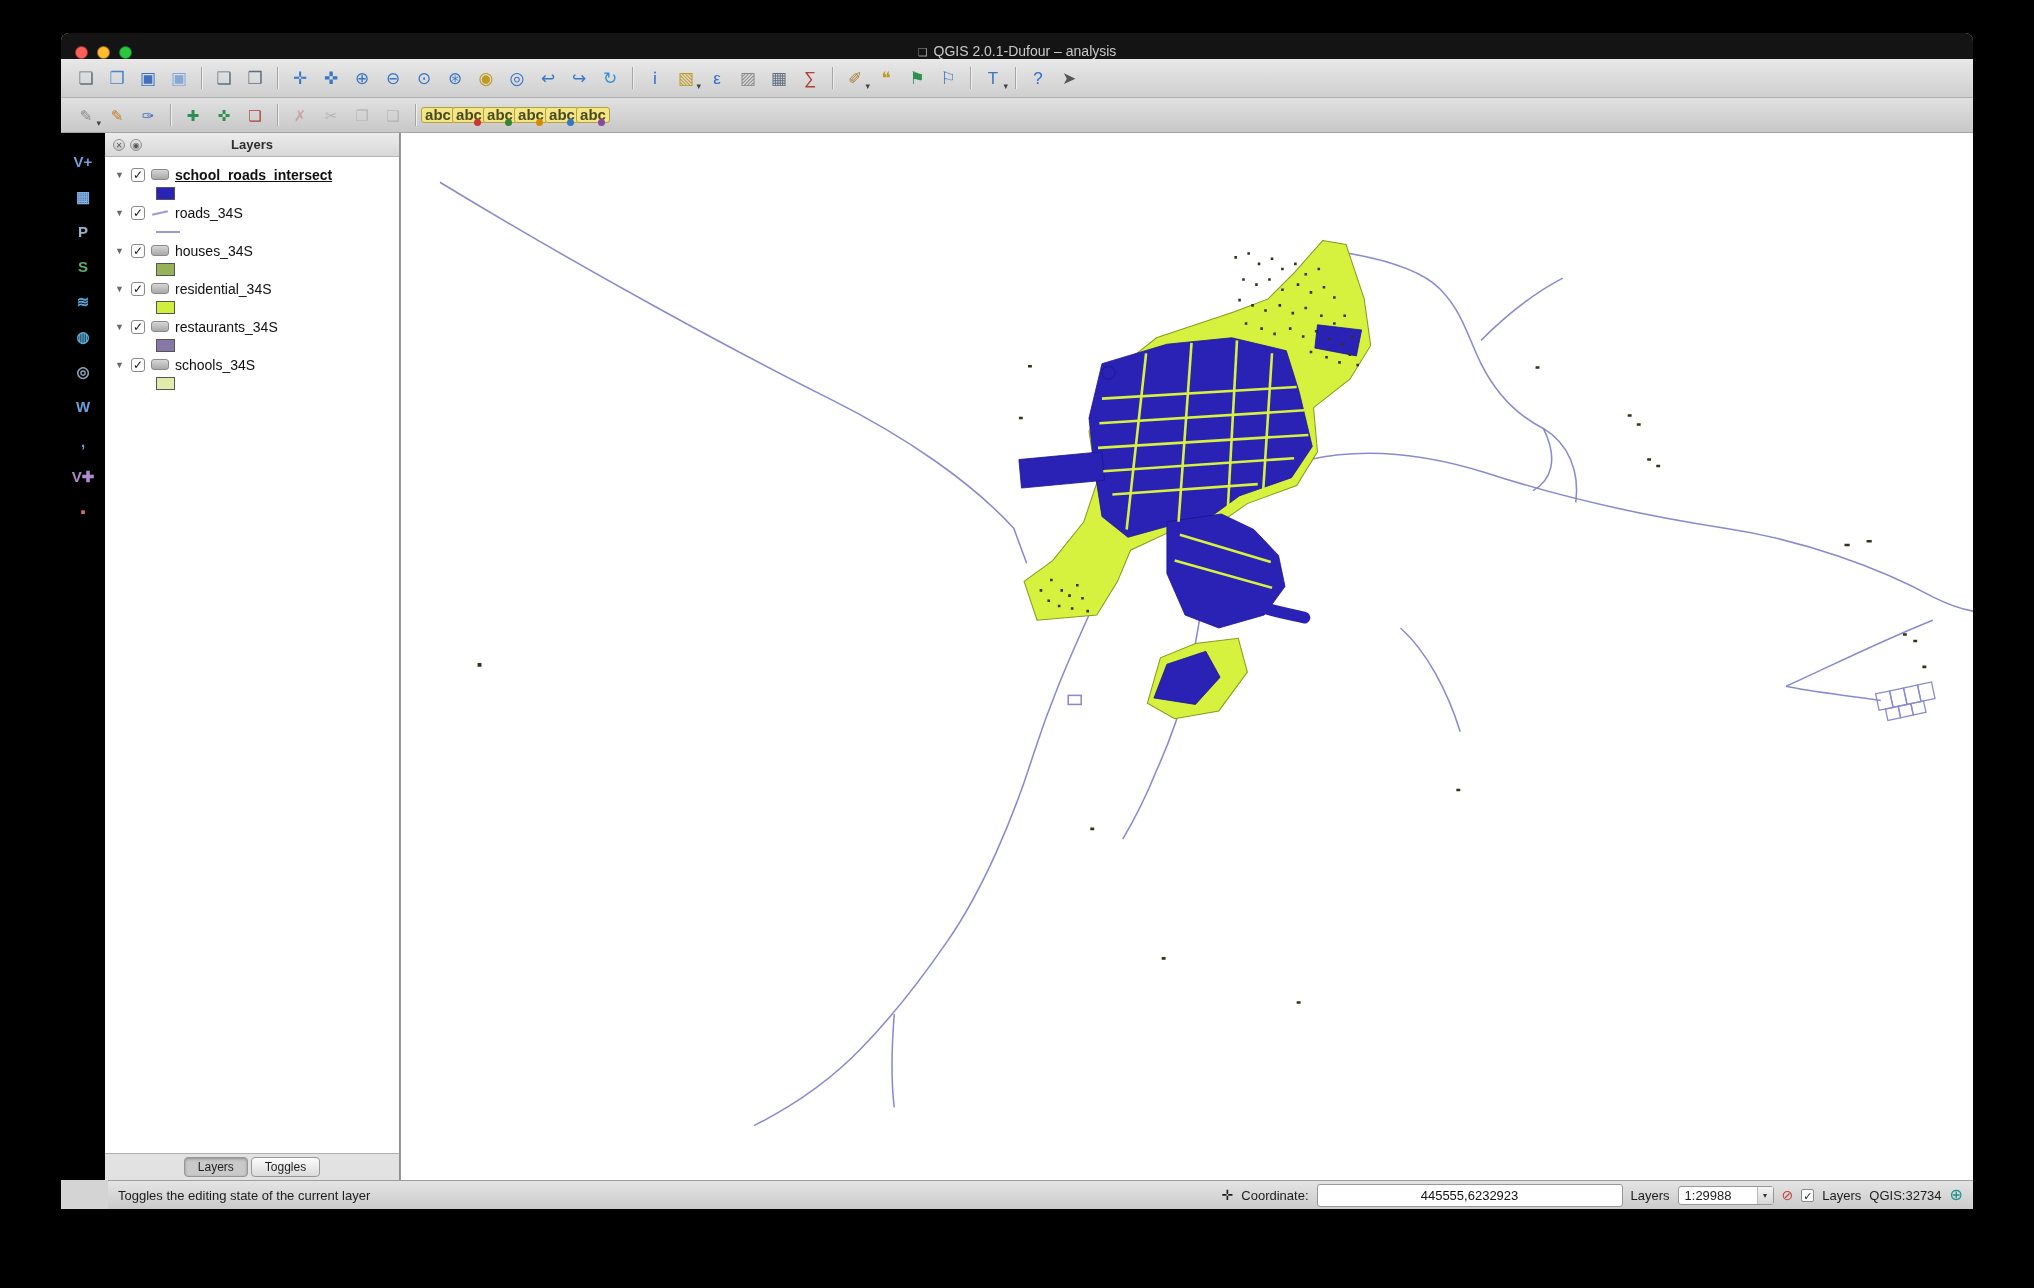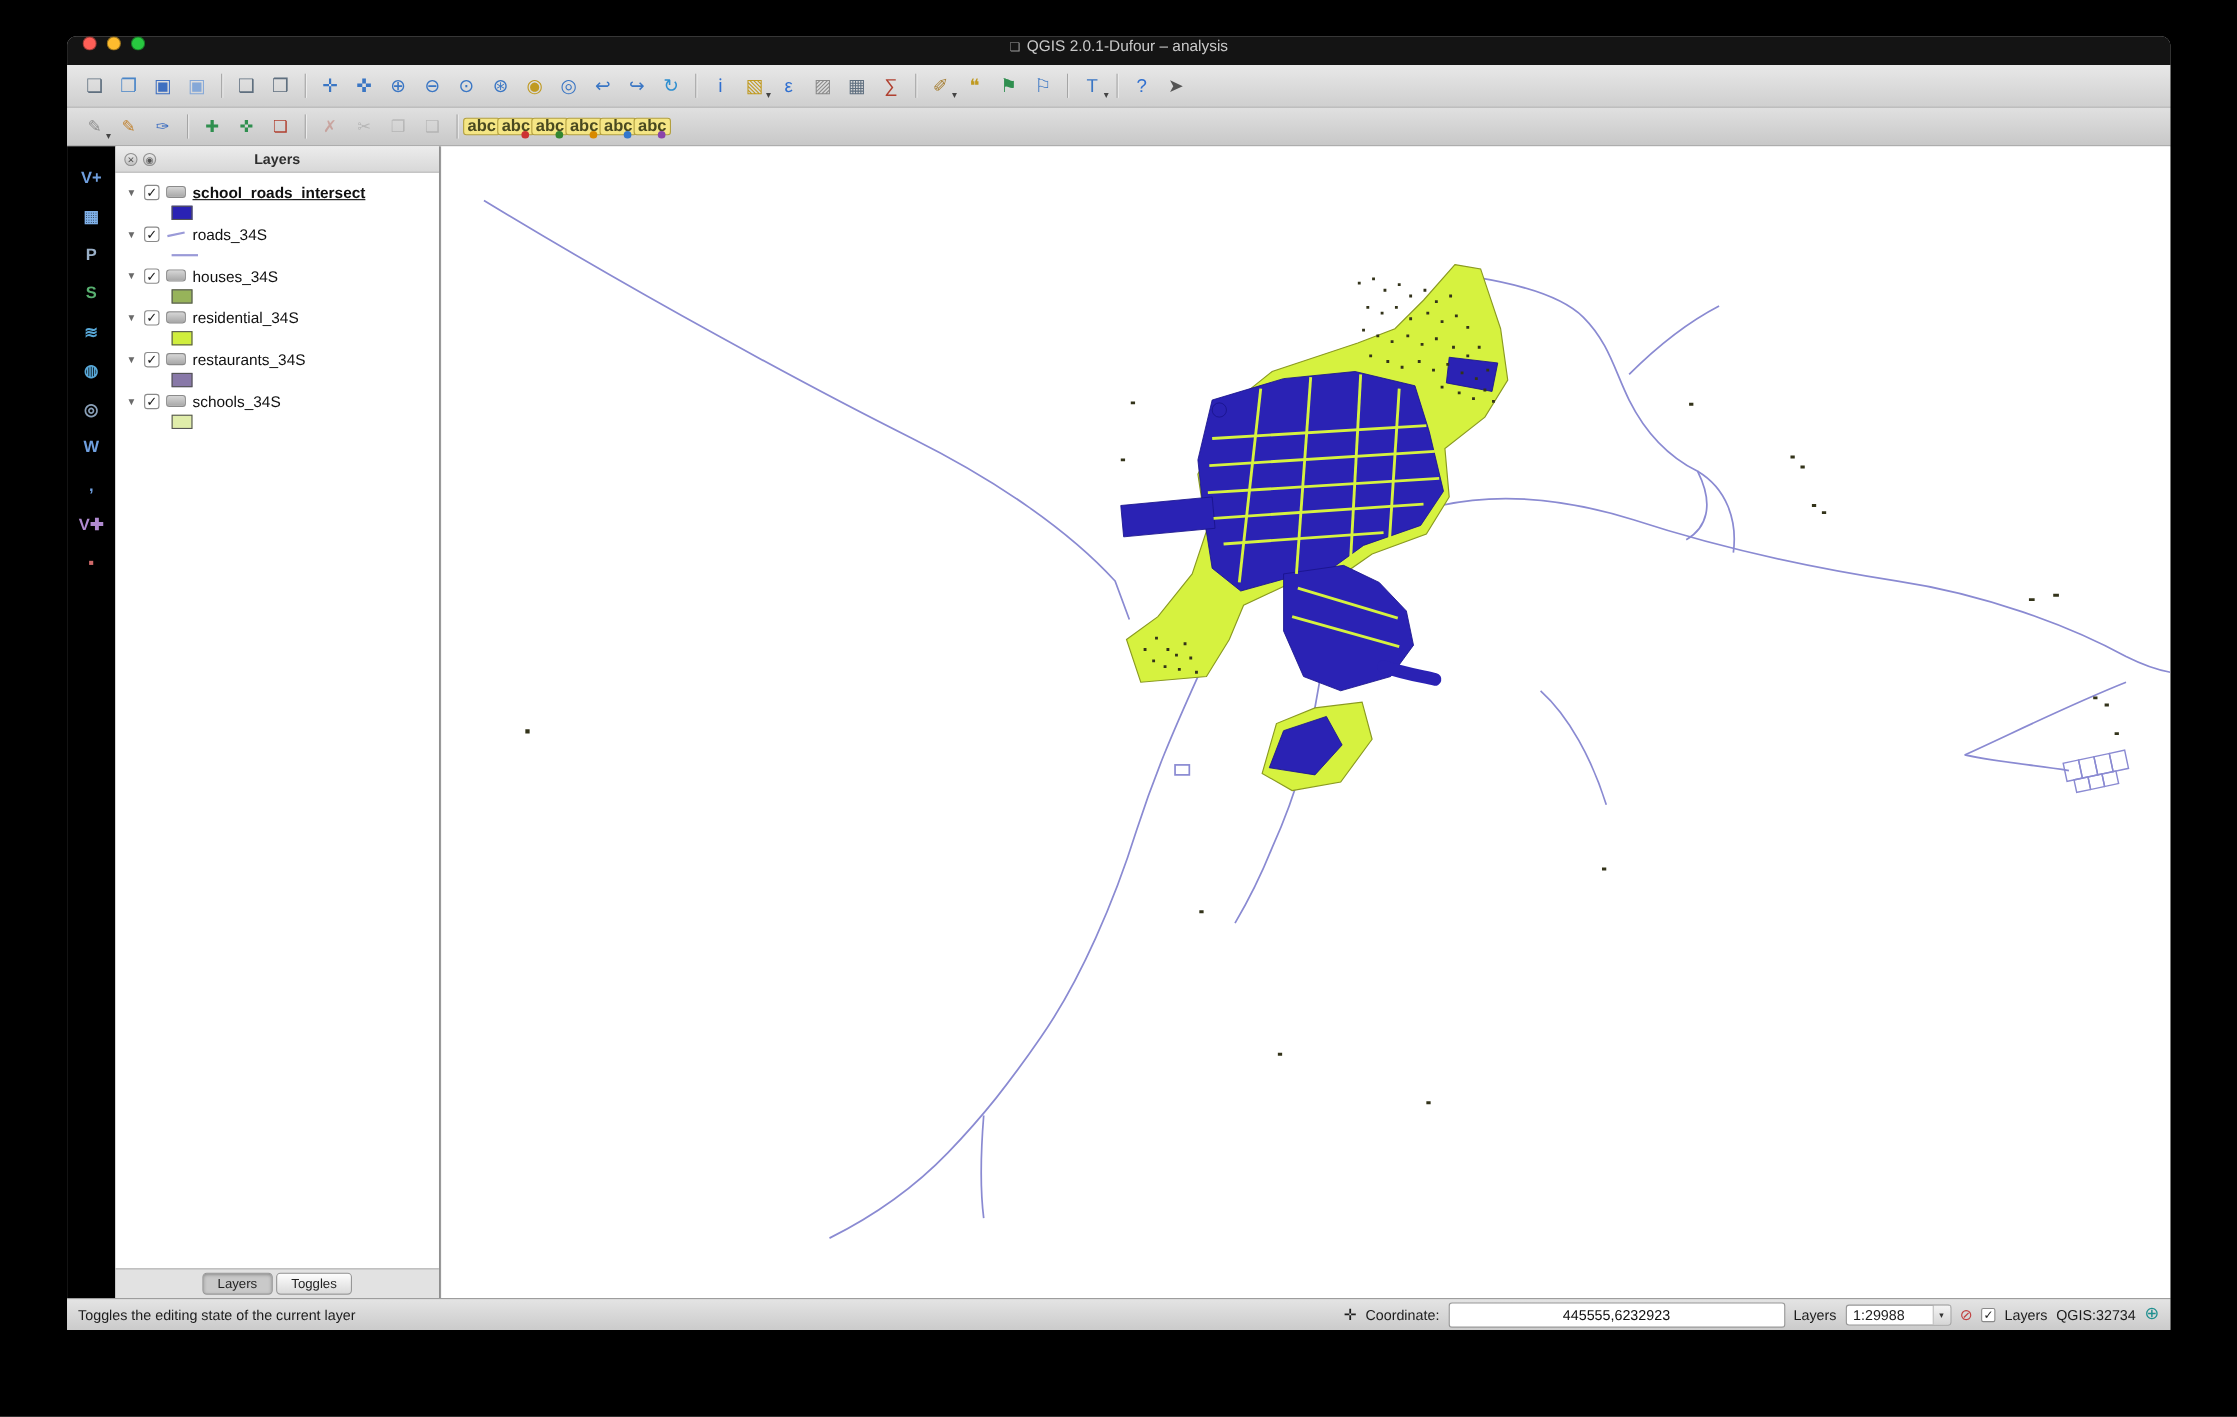--- a/index.html
+++ b/index.html
@@ -2,21 +2,21 @@
 <html><head>
 <meta charset="utf-8">
 <style>
   html,body{margin:0;padding:0}
   body{width:2034px;height:1288px;background:#000;position:relative;overflow:hidden;
        font-family:"Liberation Sans",sans-serif;}
   .window{position:absolute;left:61px;top:33px;width:1912px;height:1176px;
           background:#d4d4d4;border-radius:8px 8px 0 0;box-shadow:0 24px 70px rgba(0,0,0,.8);
           display:flex;flex-direction:column;}
   
-  .titlebar{height:26px;background:#141414;border-radius:8px 8px 0 0;display:flex;align-items:flex-start;position:relative;flex:0 0 auto;}
+  .titlebar{height:26px;background:#141414;border-radius:8px 8px 0 0;display:flex;align-items:flex-end;position:relative;flex:0 0 auto;}
   .lights{display:flex;gap:9px;margin-left:14px;z-index:2}
   .light{width:13px;height:13px;border-radius:50%;border:1px solid rgba(0,0,0,.4);box-sizing:border-box}
   .title{position:absolute;left:0;right:0;text-align:center;color:#c9c9c9;font-size:14px;}
   .title .doc{font-size:11px;margin-right:6px;color:#9a9a9a}
   
   .toolbar{display:flex;align-items:center;padding:0 10px;gap:1px;flex:0 0 auto;}
   .toolbar.row1{height:38px;background:linear-gradient(#e8e8e8,#cfcfcf);border-bottom:1px solid #adadad;}
   .toolbar.row2{height:34px;background:linear-gradient(#e0e0e0,#c8c8c8);border-bottom:1px solid #a5a5a5;}
   .tbtn{width:30px;height:28px;display:flex;align-items:center;justify-content:center;border-radius:4px;position:relative;cursor:default;}
   .tbtn .glyph{font-size:17px;line-height:1;}
@@ -55,21 +55,21 @@
   .swatch[data-kind="line"]{border:none!important;background:none!important;width:24px;}
   .swatch[data-kind="line"]::after{content:"";position:absolute;left:0;right:0;top:6px;border-top:2px solid currentColor;}
   .panel-tabs{height:26px;flex:0 0 auto;display:flex;align-items:center;justify-content:center;gap:3px;background:#e2e2e2;border-top:1px solid #b0b0b0;}
   .ptab{font-size:12px;padding:2px 13px;border:1px solid #979797;border-radius:4px;background:linear-gradient(#fdfdfd,#dadada);color:#1f1f1f;}
   .ptab[data-active="true"]{background:#c9c9c9;box-shadow:inset 0 1px 3px rgba(0,0,0,.3);}
   
   .map{flex:1 1 auto;background:#ffffff;position:relative;min-width:0;border-left:1px solid #9a9a9a;}
   .map svg{display:block;width:100%;height:100%;}
   
   .statusbar{height:28px;flex:0 0 auto;background:linear-gradient(#e4e4e4,#cbcbcb);border-top:1px solid #9d9d9d;
-             display:flex;align-items:center;padding:0 10px;font-size:13px;color:#1c1c1c;gap:24px;}
+             display:flex;align-items:center;padding:0 10px;font-size:13px;color:#1c1c1c;gap:24px;margin-left:47px;}
   .hint{white-space:nowrap}
   .sb-right{margin-left:auto;display:flex;align-items:center;gap:8px;}
   .sb-icon{font-size:14px;line-height:1}
   .sb-icon.stop{color:#c04040}
   .sb-icon.crs{color:#1f8f8f;font-size:16px}
   .coord-input{width:300px;height:19px;border:1px solid #979797;border-radius:3px;background:#fff;text-align:center;
                font-size:13px;font-family:"Liberation Sans",sans-serif;color:#111;}
   .scale-combo{width:96px;height:19px;border:1px solid #979797;border-radius:3px;background:#fff;display:flex;align-items:center;font-size:13px;padding-left:6px;box-sizing:border-box;}
   .scale-combo .arrow{margin-left:auto;width:15px;height:100%;display:flex;align-items:center;justify-content:center;
                       font-size:8px;color:#333;border-left:1px solid #bbb;background:linear-gradient(#f4f4f4,#d6d6d6);}

